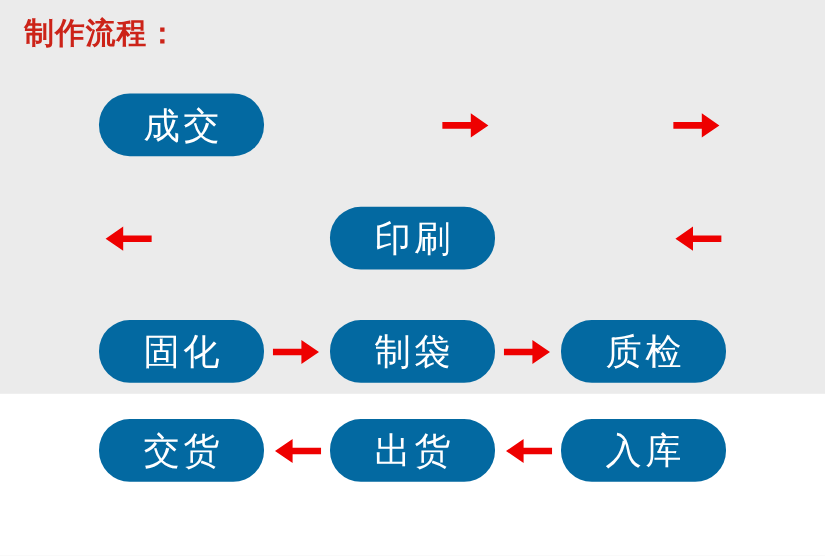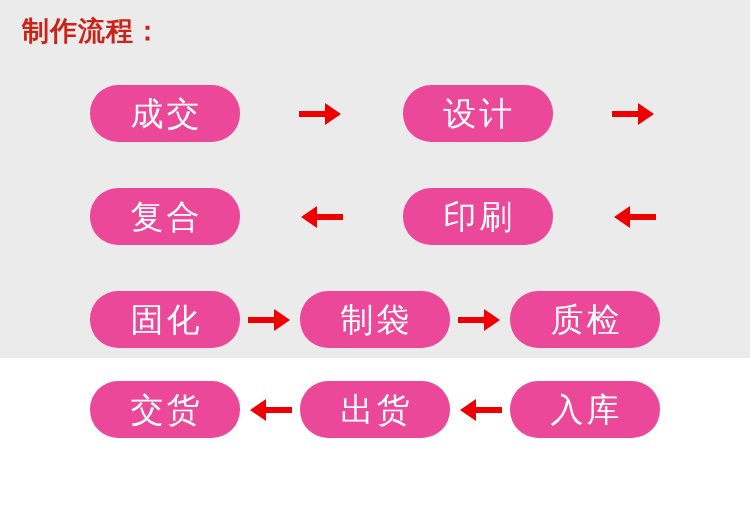--- a/index.html
+++ b/index.html
@@ -48,21 +48,21 @@
 
   #flow-row-0 { top: 85px; }
   #flow-row-1 { top: 188px; }
   #flow-row-2 { top: 291px; }
   #flow-row-3 { top: 381px; }
 
   .flow-node {
     width: 150px;
     height: 57px;
     border-radius: 28px;
-    background: #ec4899;
+    background: #0369a1;
     display: flex;
     align-items: center;
     justify-content: center;
     box-sizing: border-box;
   }
 
   .flow-node-label {
     color: #ffffff;
     font-size: 33px;
     font-weight: normal;
@@ -102,34 +102,28 @@
 
   <div class="flow-row" id="flow-row-0">
     <div class="flow-node">
       <span class="flow-node-label">成交</span>
     </div>
     <div class="flow-connector">
       <svg class="arrow-svg" width="44" height="28" viewBox="0 0 44 28">
         <path d="M0 11 H26 V3 L42 14 L26 25 V17 H0 Z" fill="#ee0000"></path>
       </svg>
     </div>
-    <div class="flow-node">
-      <span class="flow-node-label">设计</span>
-    </div>
     <div class="flow-connector">
       <svg class="arrow-svg" width="44" height="28" viewBox="0 0 44 28">
         <path d="M0 11 H26 V3 L42 14 L26 25 V17 H0 Z" fill="#ee0000"></path>
       </svg>
     </div>
   </div>
 
   <div class="flow-row" id="flow-row-1">
-    <div class="flow-node">
-      <span class="flow-node-label">复合</span>
-    </div>
     <div class="flow-connector">
       <svg class="arrow-svg" width="44" height="28" viewBox="0 0 44 28">
         <path d="M44 11 H18 V3 L2 14 L18 25 V17 H44 Z" fill="#ee0000"></path>
       </svg>
     </div>
     <div class="flow-node">
       <span class="flow-node-label">印刷</span>
     </div>
     <div class="flow-connector">
       <svg class="arrow-svg" width="44" height="28" viewBox="0 0 44 28">

